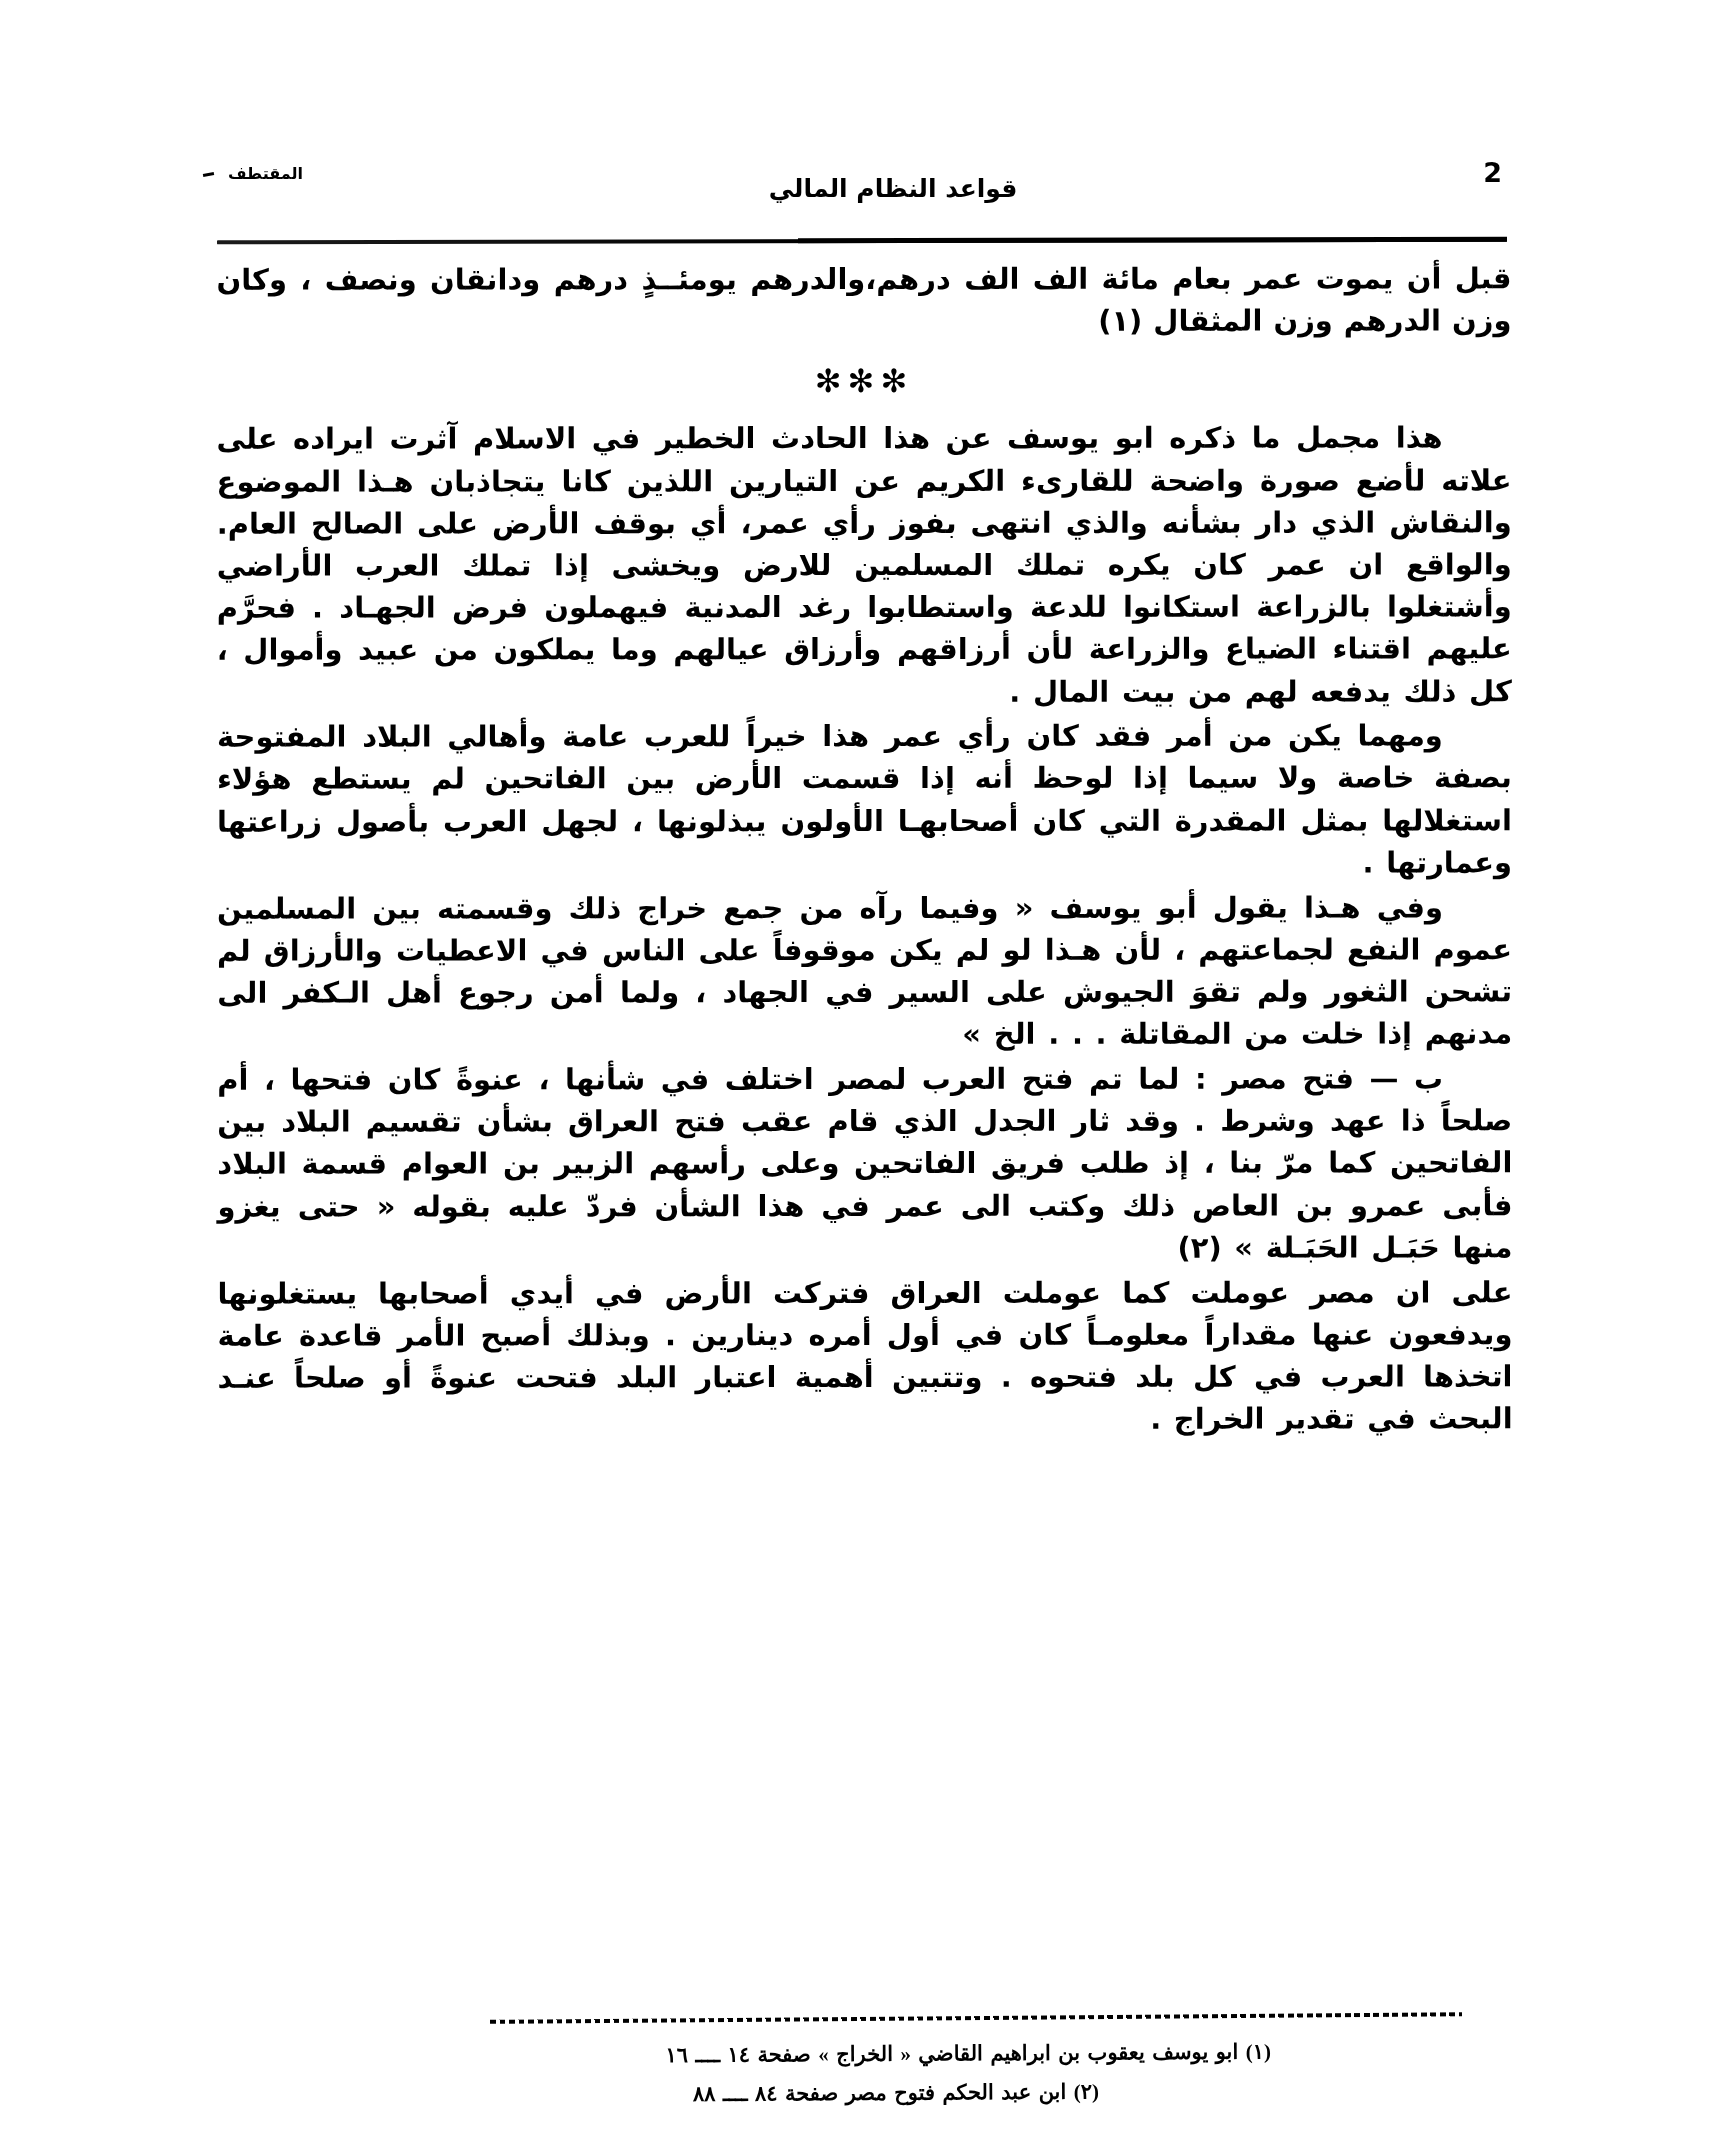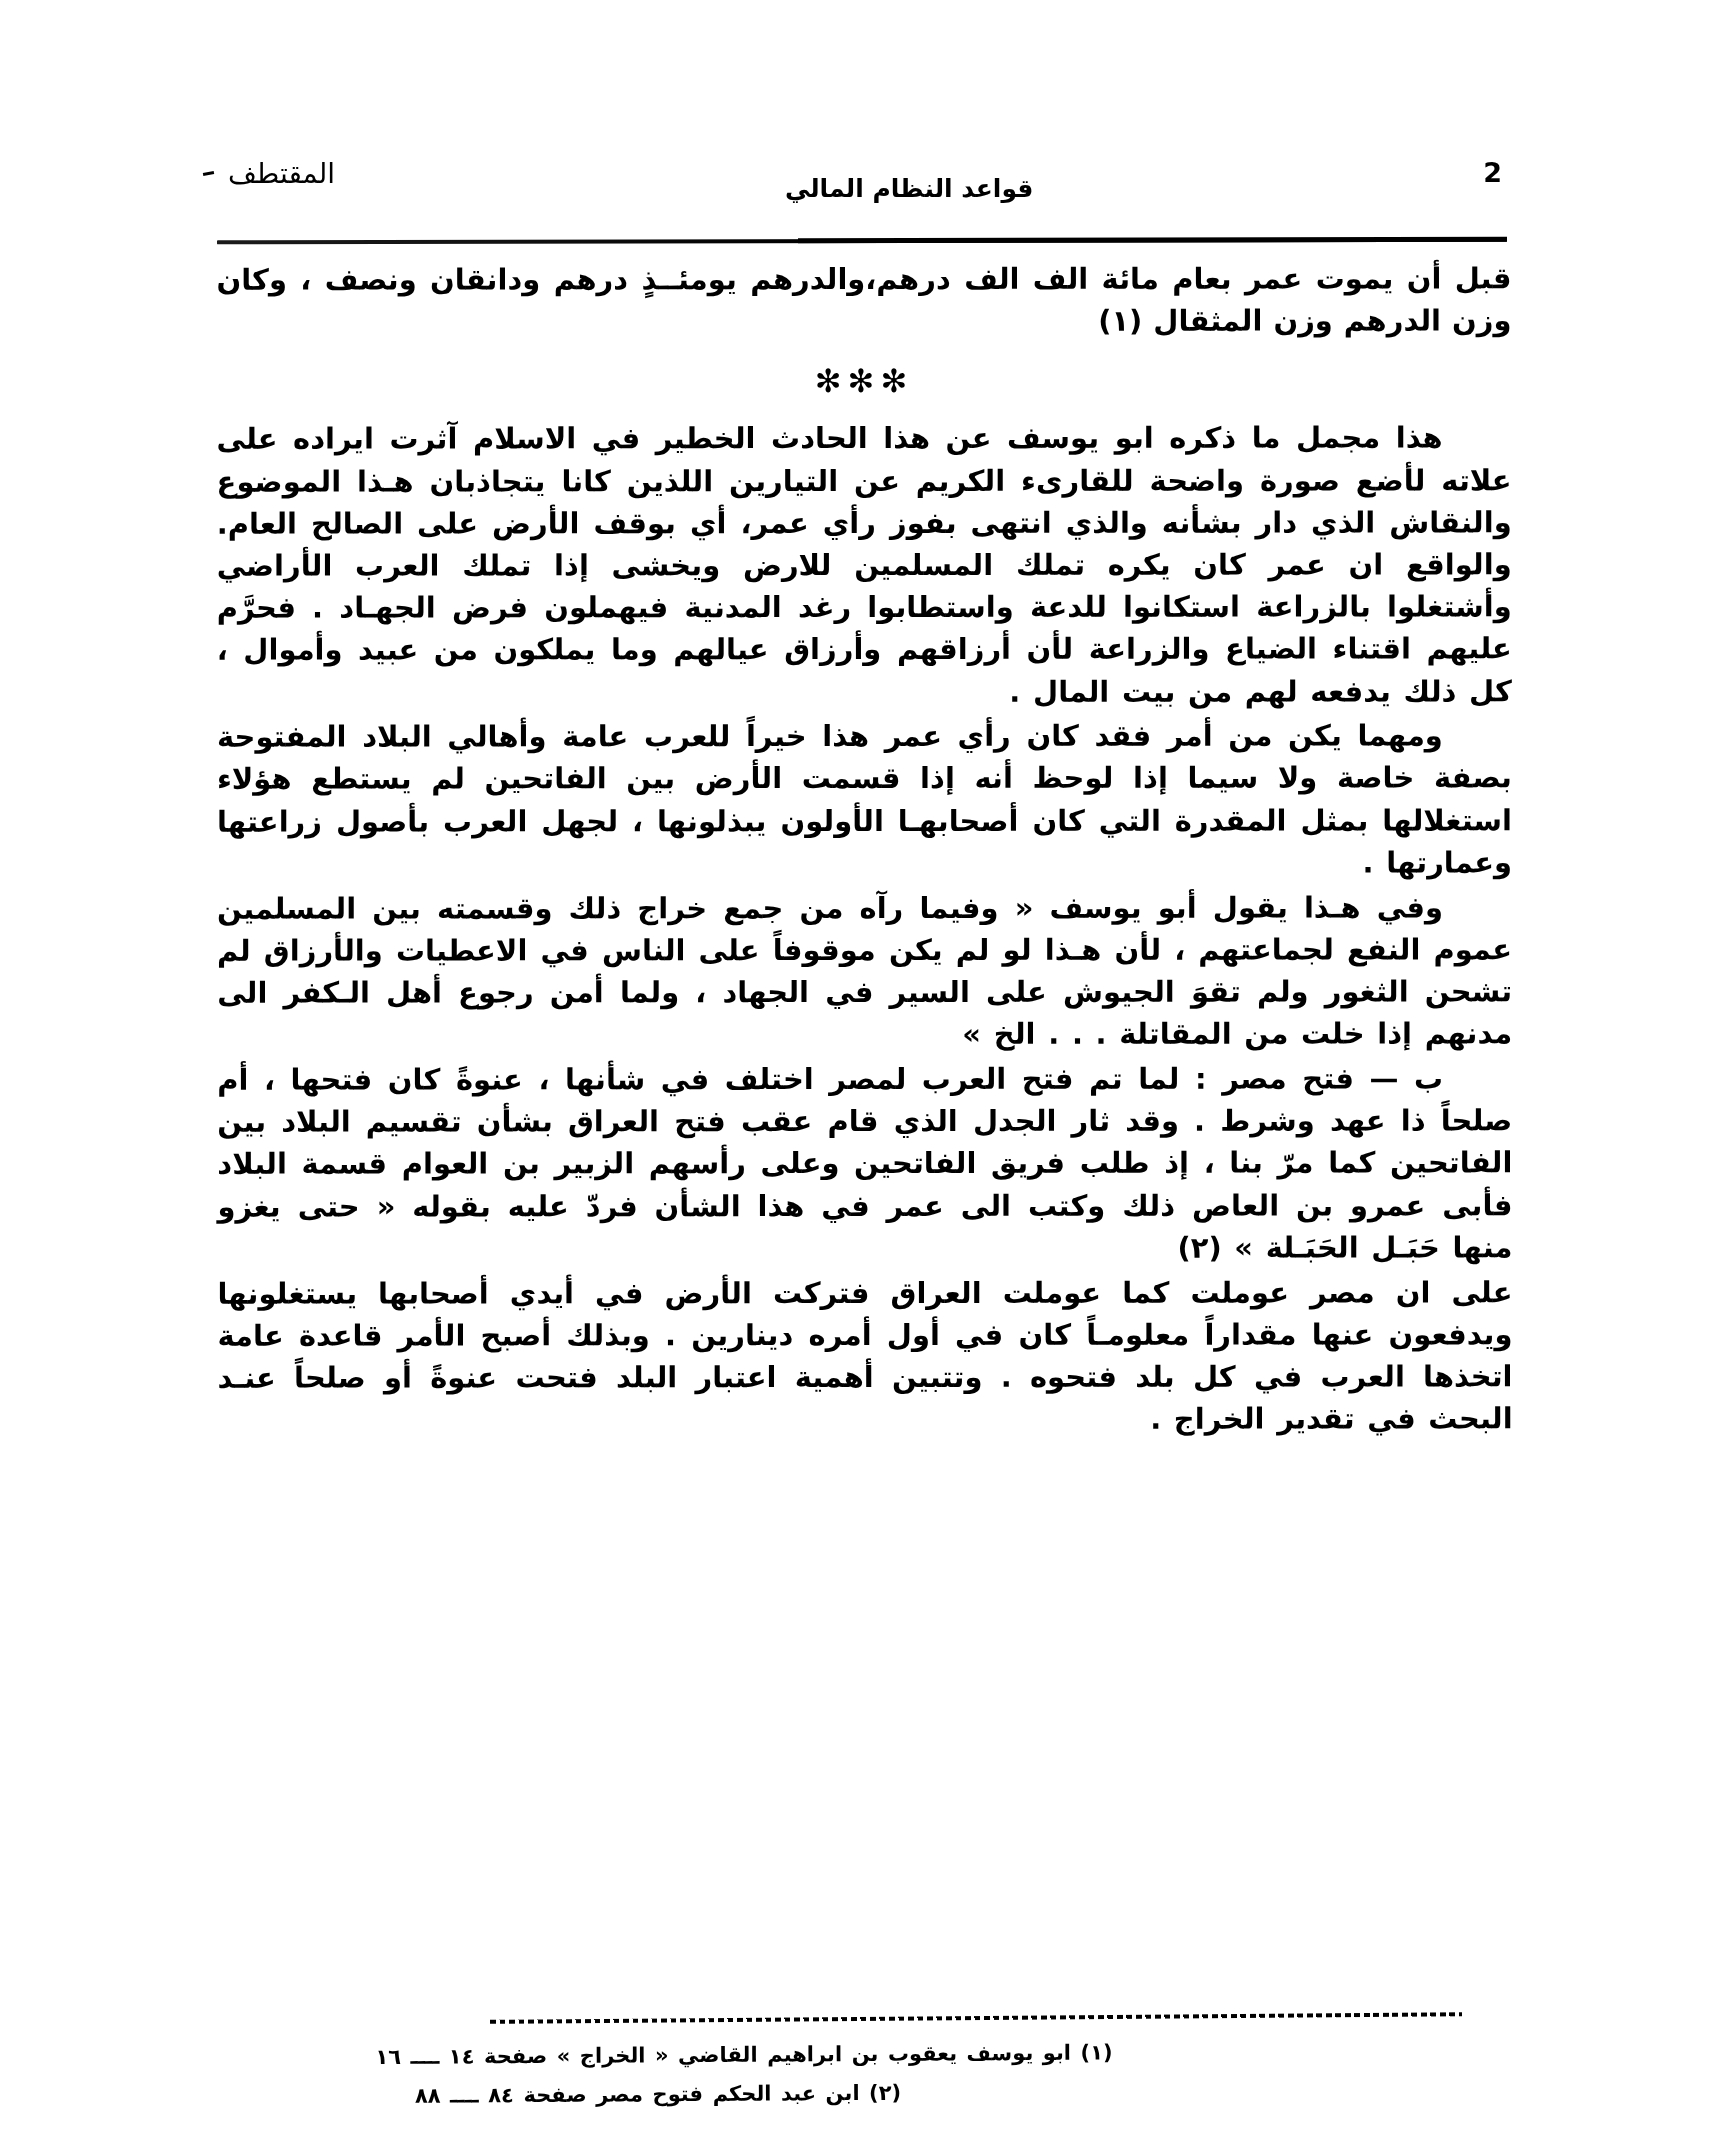--- a/index.html
+++ b/index.html
@@ -43,22 +43,22 @@
     transform: translateY(-1.7px);
   }
   .rh-title {
     font-size: 25px;
     font-weight: 700;
     letter-spacing: 0.4px;
     line-height: 1;
     margin-top: 29px;
   }
   .rh-journal {
-    font-size: 28px;
-    font-weight: 400;
+    font-size: 16px;
+    font-weight: 700;
     letter-spacing: 0.4px;
     line-height: 1;
     position: relative;
   }
   .rh-journal::after {
     content: "";
     position: absolute;
     top: 44%;
     left: -25px;
     width: 11.2px;
@@ -139,21 +139,22 @@
     text-indent: 0;
   }
 
   
   .footnotes {
     position: absolute;
     top: 2039px;
     left: 217px;
     width: 1295px;
     direction: rtl;
-    text-align: center;
+    text-align: right;
+    font-family: Liberation Serif, serif;
   }
   .footnote {
     font-size: 21px;
     font-weight: 700;
     line-height: 1.5;
     letter-spacing: -0.1px;
     word-spacing: 2.2px;
     margin: 0 0 7.7px 0;
     white-space: nowrap;
   }

